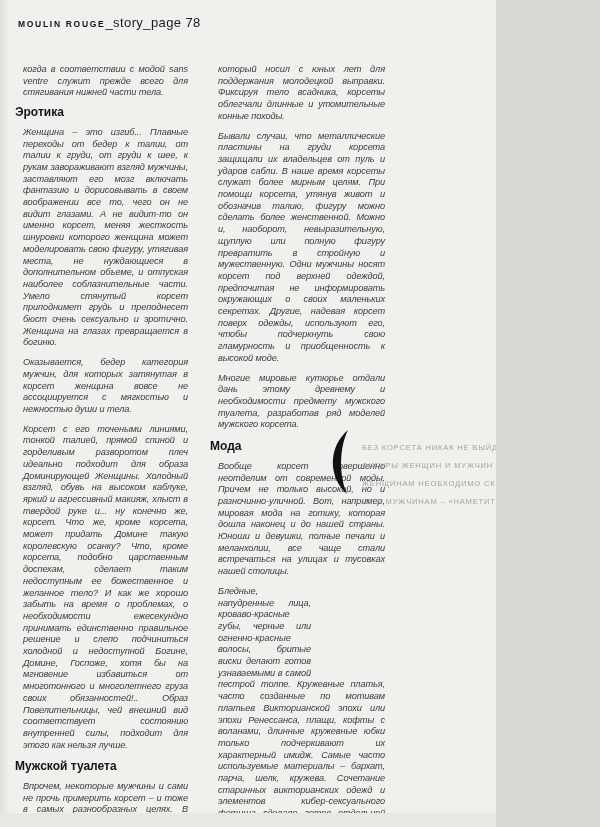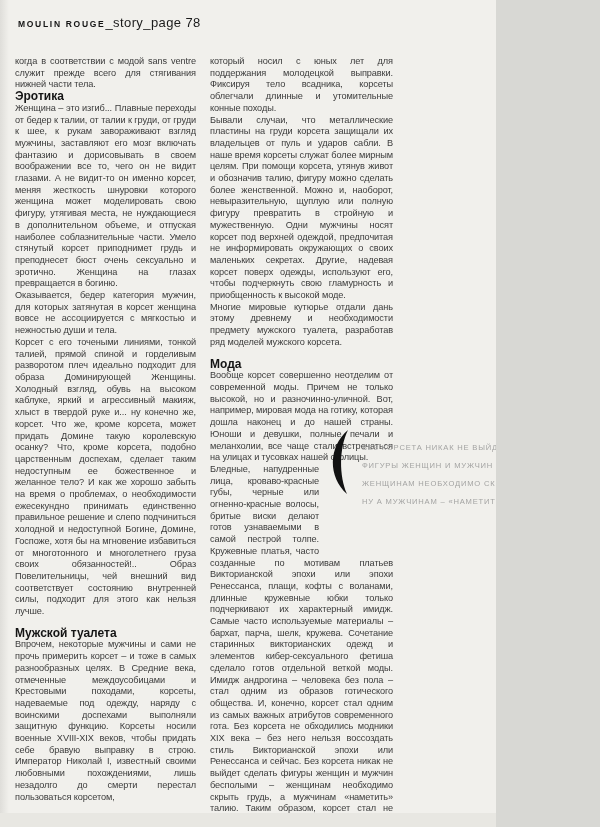--- a/index.html
+++ b/index.html
@@ -22,21 +22,21 @@
   }
   .brand { font-weight:bold; font-size:8.5px; letter-spacing:1.7px; }
   .suffix { font-size:13px; letter-spacing:0.4px; color:#1b1b1b; }
   .col {
     position:absolute; top:56px;
     font-size:9.2px; line-height:11.7px; letter-spacing:-0.1px;
     color:#3b3b3b; text-align:justify;
   }
   .col-left  { left:15px;  width:181px; }
   .col-right { left:210px; width:183px; }
-  p.para { margin:0; padding:0; }
+  p.para { margin:8px; padding:0;font-style:italic; }
   h3.sec {
     font-size:12px; line-height:11.7px; margin:10px 0 0 0;
     color:#141414; font-weight:bold; letter-spacing:0;
   }
   h3.sec.tight { margin-top:0; }
   .wrap-spacer { float:right; width:74px; height:92px; }
   .pull-quote {
     position:absolute; left:324px; top:428px; width:252px;
     display:flex; align-items:flex-start;
   }

